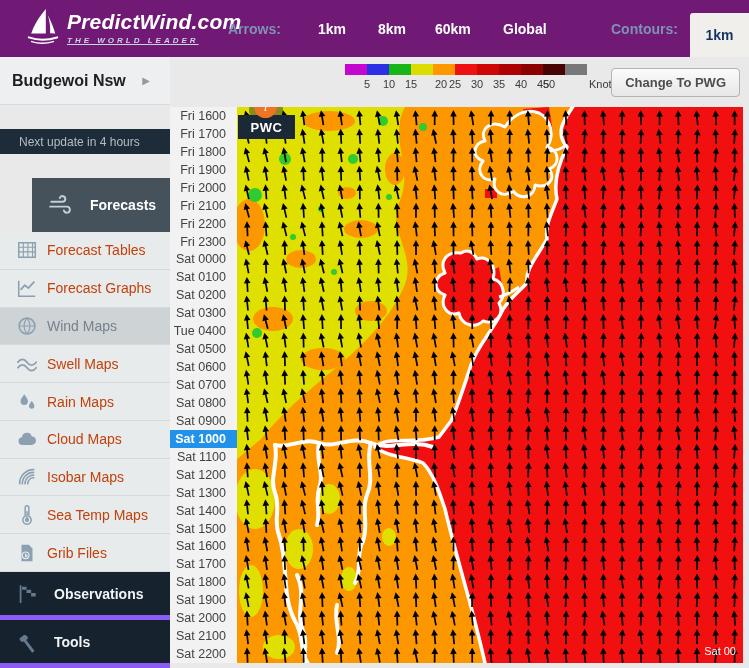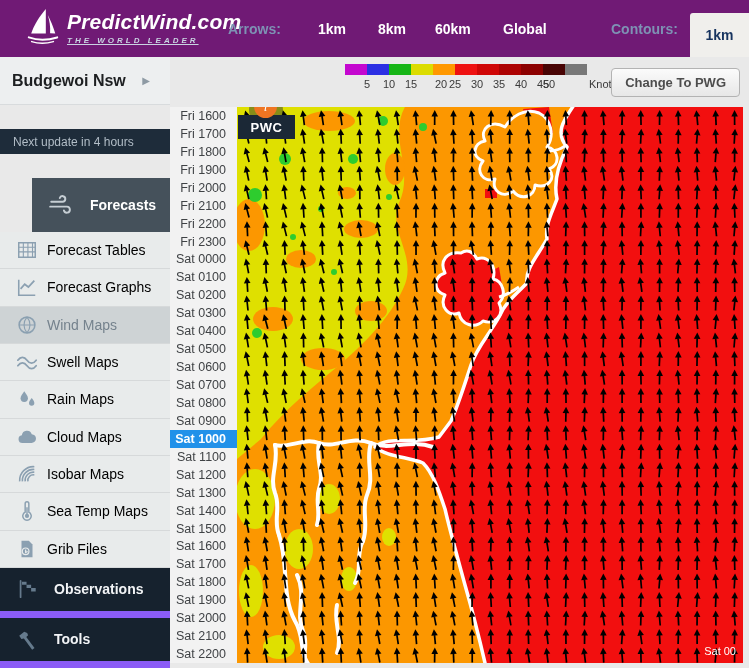--- a/index.html
+++ b/index.html
@@ -20,33 +20,33 @@
     color:#17345f;font-weight:bold;font-size:14px;display:flex;align-items:center;justify-content:center;
     border-radius:3px 0 0 0;}
 
   
   .sidebar{position:absolute;left:0;top:57px;width:170px;height:611px;display:flex;flex-direction:column;z-index:4;gap:24px;}
   .loc-row{height:48px;background:#edeff0;border-bottom:1px solid #d8dbdd;display:flex;align-items:center;
     padding:0 12px;box-sizing:border-box;cursor:pointer;}
   .loc-label{font-size:16px;font-weight:bold;color:#1d1f21;flex:1;}
   .loc-arrow{color:#8e9aa4;font-size:10px;margin-right:8px;}
   .update-row{height:25px;background:#1e2c3a;color:#b2bdc7;font-size:12px;display:flex;align-items:center;
-    padding-left:13px;}
+    padding-left:19px;}
   .menu{flex:1;display:flex;flex-direction:column;}
   .mi{display:flex;align-items:center;cursor:pointer;}
   .mi-icon{width:22px;height:22px;margin-left:16px;flex:none;}
   .mi-icon svg{width:100%;height:100%;display:block;}
   .mi-label{margin-left:9px;font-size:14px;}
   .mi.primary{height:54px;background:#45515b;color:#fff;margin-left:32px;}
   .mi.primary .mi-icon{width:26px;height:26px;color:#c6ced4;}
   .mi.primary .mi-label{margin-left:16px;font-weight:bold;}
-  .mi.light{flex:1;background:#e8ebeb;color:#000000;border-bottom:1px solid #d6d9da;}
+  .mi.light{flex:1;background:#e8ebeb;color:#c2410c;border-bottom:1px solid #d6d9da;}
   .mi.light .mi-icon{color:#8ba0b1;}
   .mi.light.selected{background:#ced3d5;color:#75828d;}
-  .mi.dark{height:43px;background:#16222e;color:#f2f4f6;border-bottom:7px solid #8b5cf6;}
+  .mi.dark{height:43px;background:#16222e;color:#f2f4f6;border-bottom:5px solid #8b5cf6;}
   .mi.dark .mi-icon{color:#657a8c;}
   .mi.dark .mi-label{margin-left:16px;font-weight:bold;}
 
   
   .timecol{position:absolute;left:170px;top:57px;width:67px;height:611px;background:#e9e9e9;z-index:3;}
   .time-items{position:absolute;left:0;top:50px;width:67px;height:556px;background:#f2f2f2;
     display:flex;flex-direction:column;}
   .time-item{flex:1;display:flex;align-items:center;justify-content:flex-end;padding-right:11px;
     font-size:12.5px;color:#3f4245;cursor:pointer;}
   .time-item.selected{background:#2191e9;color:#fff;font-weight:bold;}
@@ -222,21 +222,21 @@
       <div class="time-item">Fri 1800</div>
       <div class="time-item">Fri 1900</div>
       <div class="time-item">Fri 2000</div>
       <div class="time-item">Fri 2100</div>
       <div class="time-item">Fri 2200</div>
       <div class="time-item">Fri 2300</div>
       <div class="time-item">Sat 0000</div>
       <div class="time-item">Sat 0100</div>
       <div class="time-item">Sat 0200</div>
       <div class="time-item">Sat 0300</div>
-      <div class="time-item">Sat 0400</div>
+      <div class="time-item">Tue 0400</div>
       <div class="time-item">Sat 0500</div>
       <div class="time-item">Sat 0600</div>
       <div class="time-item">Sat 0700</div>
       <div class="time-item">Sat 0800</div>
       <div class="time-item">Sat 0900</div>
       <div class="time-item selected">Sat 1000</div>
       <div class="time-item">Sat 1100</div>
       <div class="time-item">Sat 1200</div>
       <div class="time-item">Sat 1300</div>
       <div class="time-item">Sat 1400</div>

